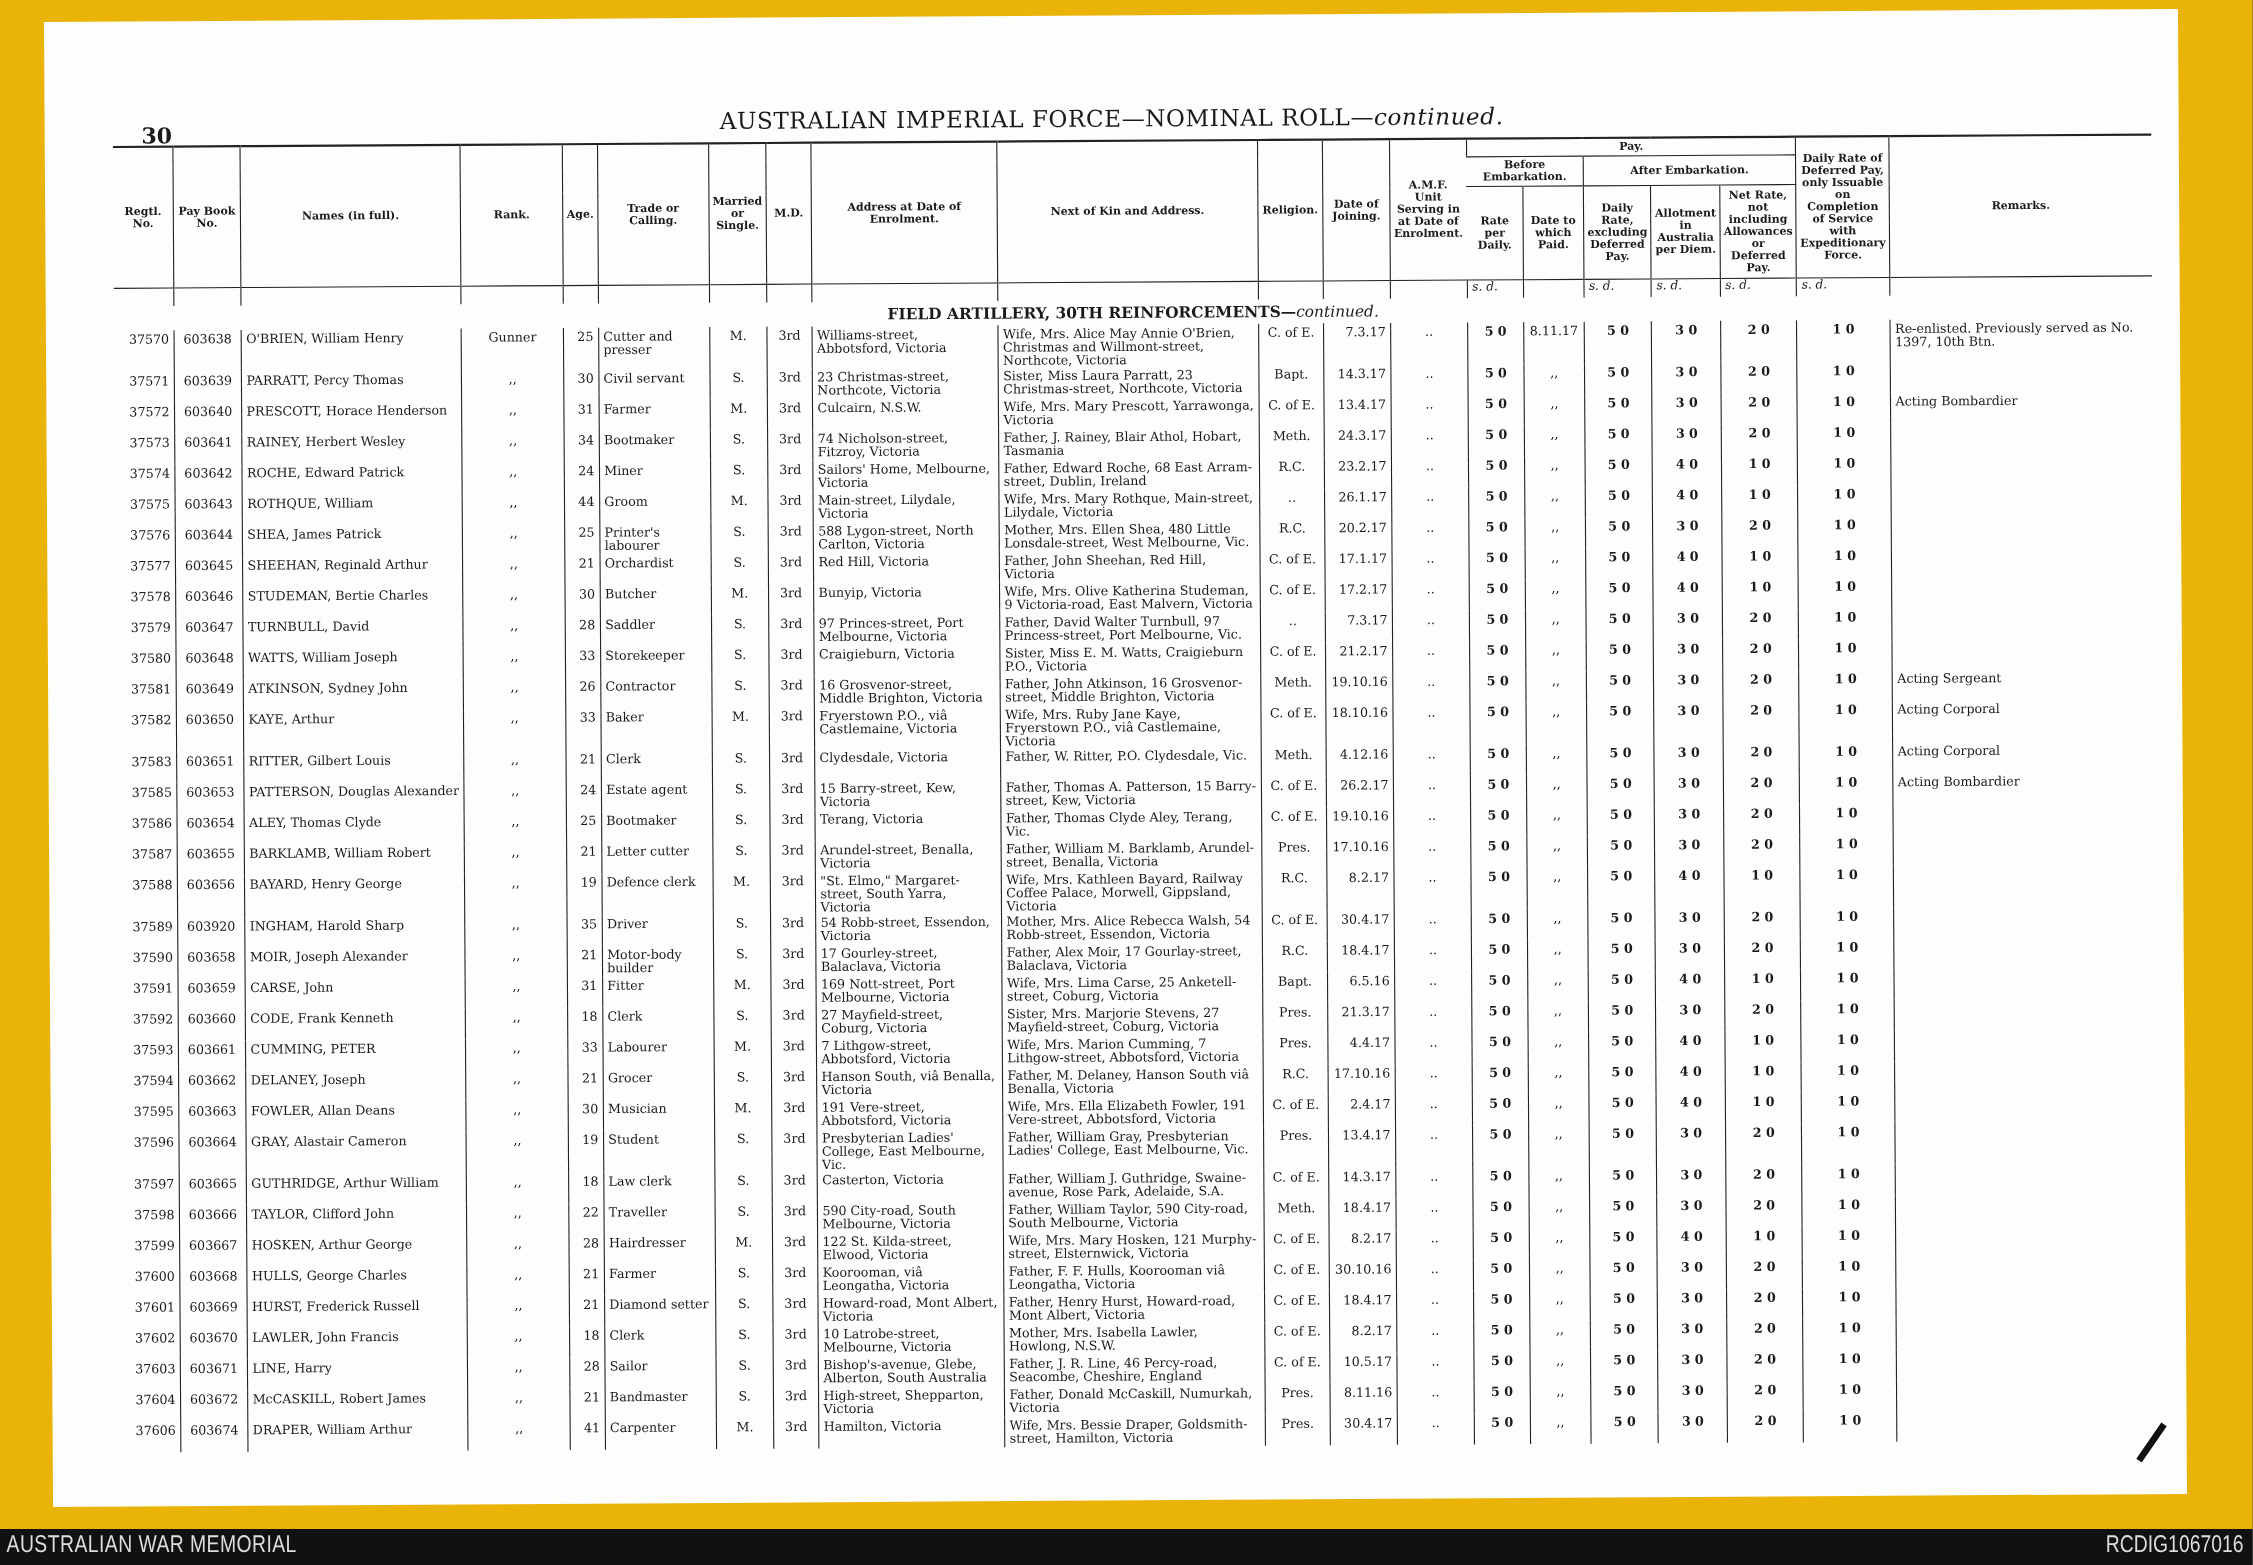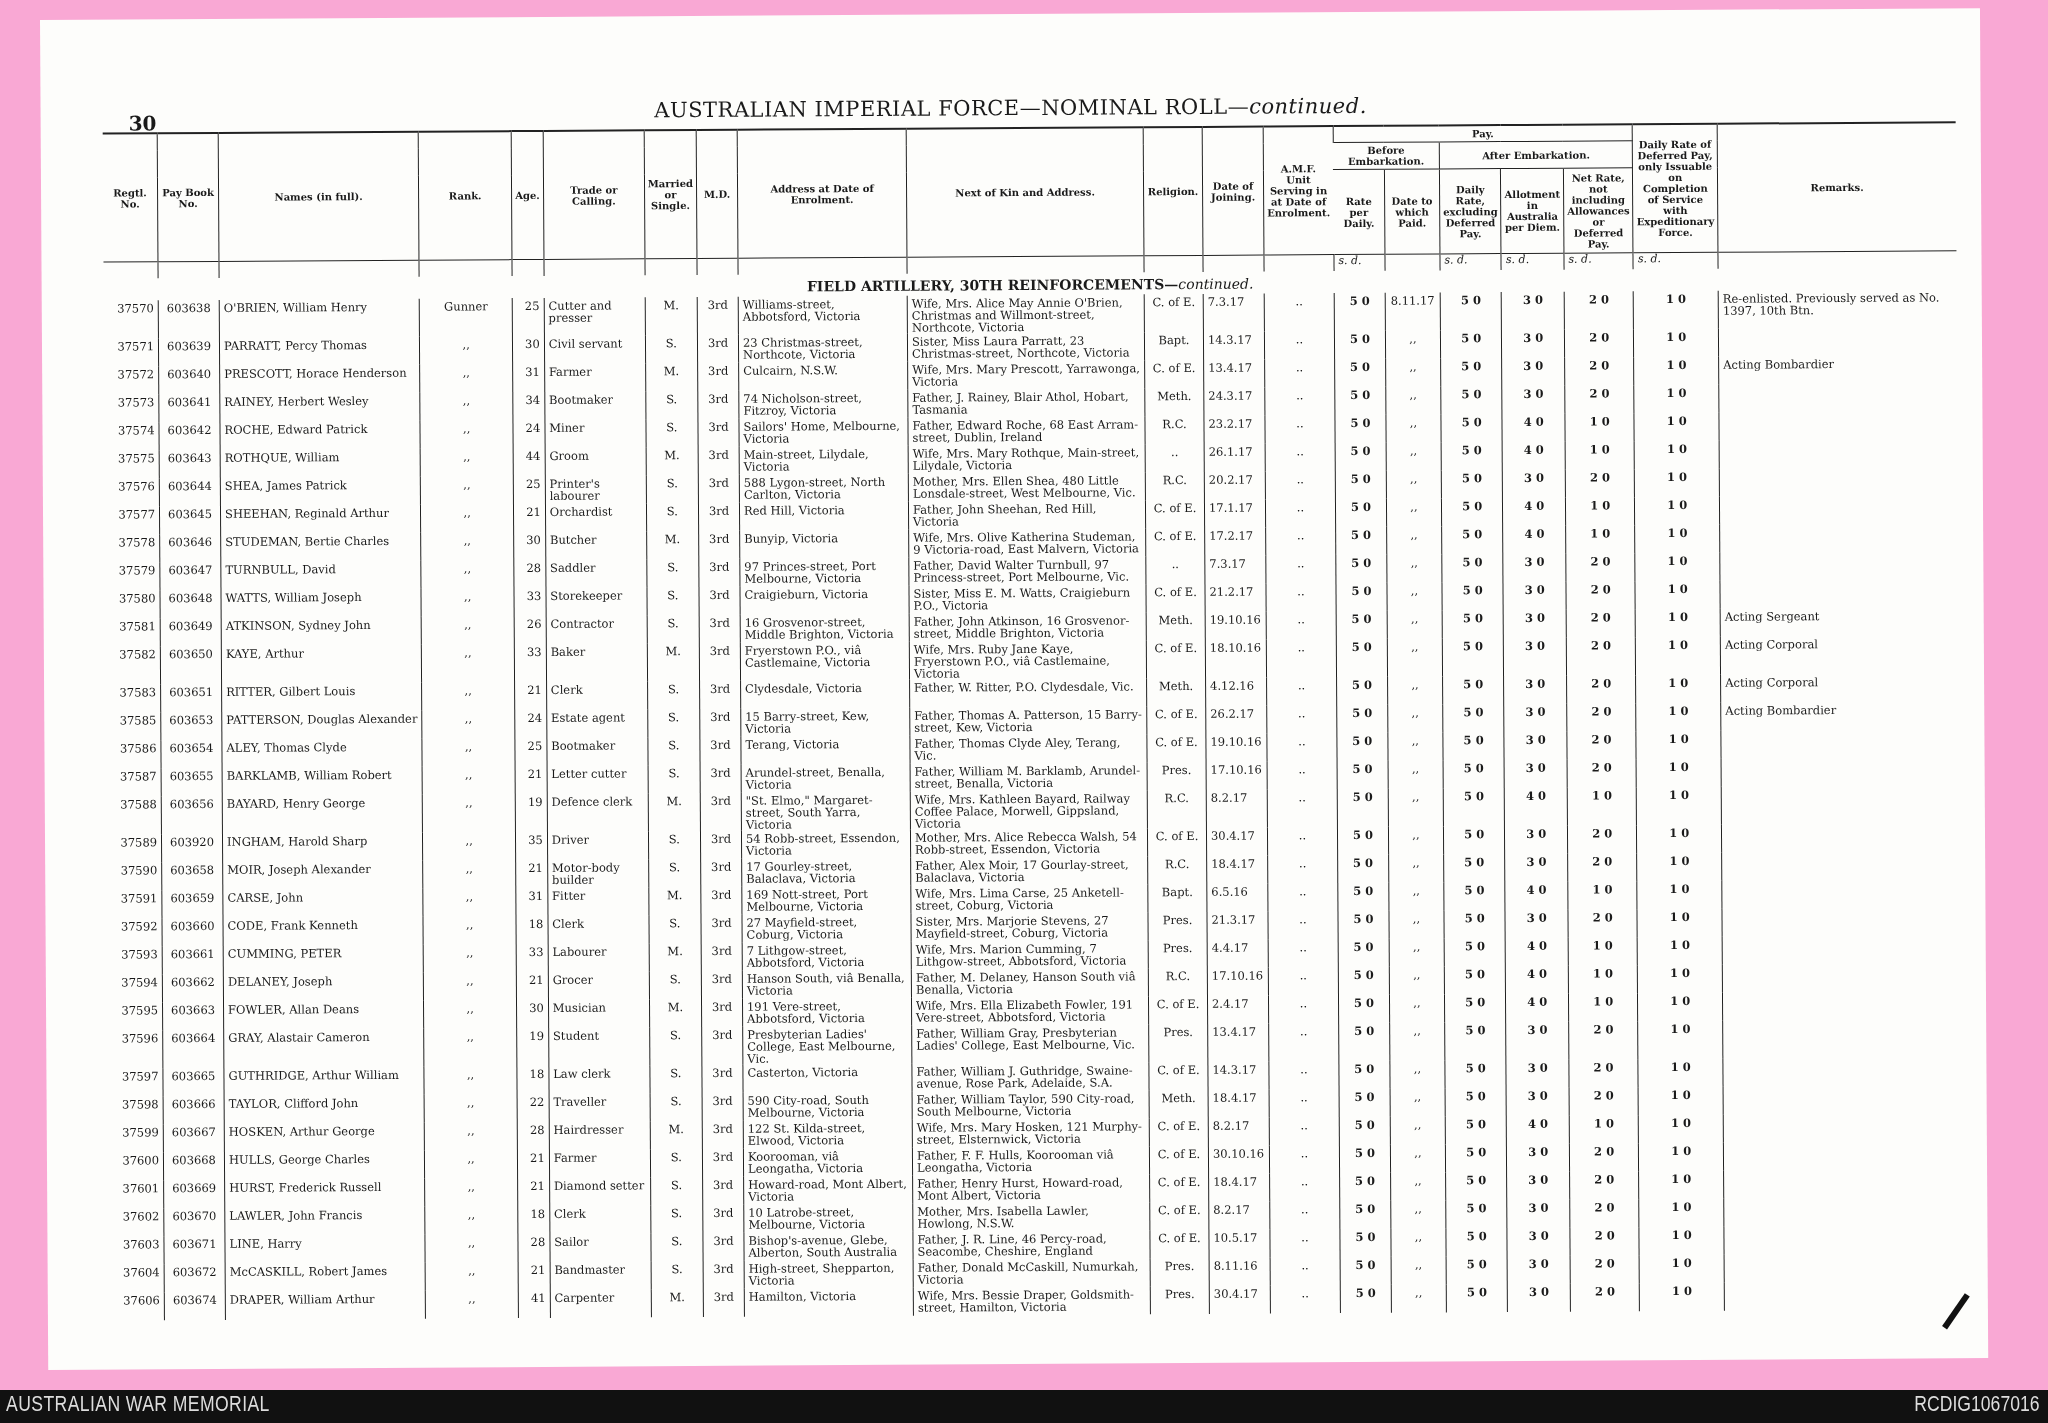--- a/index.html
+++ b/index.html
@@ -1,17 +1,17 @@
 <!DOCTYPE html>
 <html><head>
 <meta charset="utf-8">
 <style>
   html,body{margin:0;padding:0;}
   body{width:2048px;height:1423px;background:#111;position:relative;overflow:hidden;font-family:"DejaVu Serif","Liberation Serif",serif;color:#1a1a1a;}
-  .scan{position:absolute;left:0;top:0;width:2048px;height:1390px;background:#f9a8d4;}
+  .scan{position:absolute;left:0;top:0;width:2048px;height:1390px;background:#eab308;}
   .page{position:absolute;left:40px;top:20px;width:1940px;height:1350px;background:#fdfdfb;transform:rotate(-0.35deg);transform-origin:0 0;}
   .page-number{position:absolute;left:88px;top:92px;font-size:20px;font-weight:bold;}
   .page-title{position:absolute;left:0;width:100%;top:82px;text-align:center;font-size:21px;letter-spacing:0.5px;}
   .page-title i{font-style:italic;}
   table.roll{position:absolute;left:62px;top:113px;border-collapse:collapse;font-size:11.5px;line-height:12px;}
   table.roll th{font-weight:bold;font-size:10px;line-height:11px;text-align:center;vertical-align:middle;border-left:1.5px solid #222;padding:2px 3px;}
   table.roll thead tr.top th{border-top:2px solid #222;}
   table.roll td{border-left:1.5px solid #222;padding:0 4px;vertical-align:top;}
   table.roll td:first-child,table.roll th:first-child{border-left:none;}
   table.roll tr.units td{font-style:italic;font-size:11px;border-top:1.5px solid #222;height:16px;text-align:left;}
@@ -22,21 +22,21 @@
   td.pb{text-align:center;width:52px;}
   td.name{width:180px;white-space:nowrap;}
   td.rank{width:84px;text-align:center;margin-top:20px;}
   td.age{width:20px;text-align:right;}
   td.trade{width:92px;}
   td.ms{width:36px;text-align:center;}
   td.md{width:32px;text-align:center;}
   td.addr{width:160px;}
   td.kin{width:228px;}
   td.rel{width:50px;text-align:center;}
-  td.date{width:52px;margin-top:28px;}
+  td.date{width:52px;text-align:right;margin-top:28px;}
   td.amf{width:60px;text-align:center;}
   td.pay{width:42px;text-align:center;font-weight:bold;}
   td.paid{width:46px;text-align:center;}
   td.remarks{width:230px;border-left:1.5px solid #222;}
   .footer-left{position:absolute;left:6px;bottom:6px;font-family:"Liberation Sans",sans-serif;color:#ddd;font-size:22px;letter-spacing:0.5px;transform:scaleX(0.8);transform-origin:0 100%;}
   .footer-right{position:absolute;right:8px;bottom:6px;font-family:"Liberation Sans",sans-serif;color:#ddd;font-size:22px;transform:scaleX(0.8);transform-origin:100% 100%;}
   .quill{position:absolute;left:1888px;top:1300px;width:40px;height:6px;background:#111;transform:rotate(-55deg);}
 </style>
 </head>
 <body>

